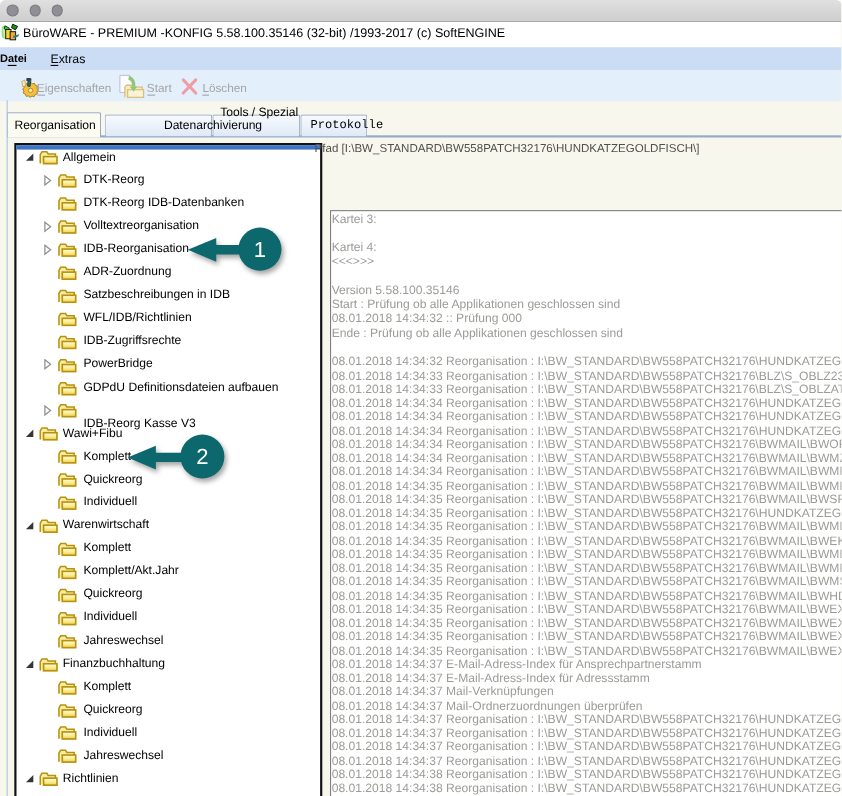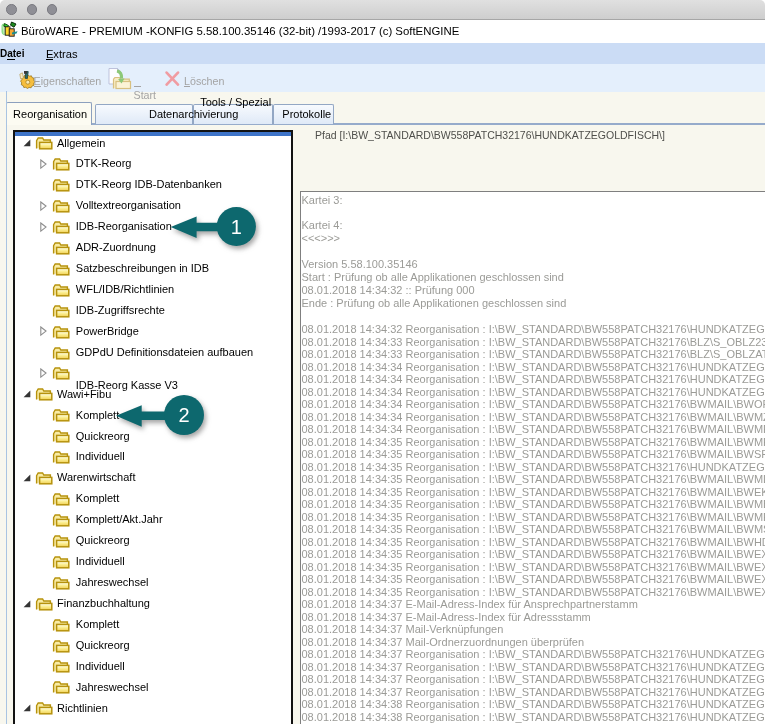--- a/index.html
+++ b/index.html
@@ -48,41 +48,41 @@
 <div class="abs" style="left:33.5px;top:86.2px;width:7px;height:1px;background:#A4A4A4;"></div>
 
 <svg class="abs" style="left:108px;top:67px" width="27" height="23" viewBox="0 0 27 23">
  <path d="M1 1.5 h8.5 l3 3 V17 H1 Z" fill="#FDFDFF" stroke="#B8BCD8" stroke-width="0.9"></path>
  <path d="M9.5 1.5 l3 3 h-3 Z" fill="#D8DCEE" stroke="#B8BCD8" stroke-width="0.7"></path>
  <path d="M5.5 21.5 V12.2 l1.4 -1.7 h4.4 l1.2 1.7 h8.8 v2.5" fill="#F8ECC4" stroke="#D8C080" stroke-width="1.2"></path>
  <rect x="8" y="14.5" width="14.5" height="7" fill="#FBF3D6" stroke="#D8C080" stroke-width="1.2"></rect>
  <path d="M9 4 q5 1 4.5 7.5" fill="none" stroke="#8CC878" stroke-width="3.2"></path>
  <path d="M13.5 16.5 l-3.4 -4.6 6.4 -.4 z" fill="#8CC878"></path>
 </svg>
-<div class="abs" style="left:133.5px;top:73.8px;font-size:10.7px;line-height:14px;color:#A4A4A4;margin-top:14px;">Start</div>
+<div class="abs" style="left:133.5px;top:73.8px;font-size:10.7px;line-height:14px;color:#A4A4A4;">Start</div>
 <div class="abs" style="left:133.5px;top:86.2px;width:7px;height:1px;background:#A4A4A4;"></div>
 
 <svg class="abs" style="left:164px;top:70px" width="17" height="17" viewBox="0 0 17 17">
  <g stroke="#F09CA2" stroke-width="2.7" stroke-linecap="round">
   <line x1="2.6" y1="2.6" x2="14" y2="14.6"></line>
   <line x1="14" y1="2.6" x2="2.6" y2="14.6"></line>
  </g>
 </svg>
 <div class="abs" style="left:184px;top:73.8px;font-size:10.7px;line-height:14px;color:#A4A4A4;">Löschen</div>
 <div class="abs" style="left:184px;top:86.2px;width:6px;height:1px;background:#A4A4A4;"></div>
 
 <div class="abs" style="left:6.5px;top:123px;width:758.5px;height:1.5px;background:#96ABCB;"></div>
 <div class="abs" style="left:95px;top:104px;width:97.5px;height:19.5px;background:linear-gradient(#F7FAFE,#DFE9F7);border:1px solid #93A7C4;border-bottom:none;border-radius:2px 2px 0 0;box-sizing:border-box;"></div>
 <div class="abs" style="left:192.5px;top:104px;width:80.3px;height:19.5px;background:linear-gradient(#F7FAFE,#DFE9F7);border:1px solid #93A7C4;border-bottom:none;border-radius:2px 2px 0 0;box-sizing:border-box;"></div>
 <div class="abs" style="left:272.8px;top:104px;width:61.5px;height:19.5px;background:linear-gradient(#F7FAFE,#DFE9F7);border:1px solid #93A7C4;border-bottom:none;border-radius:2px 2px 0 0;box-sizing:border-box;"></div>
 <div class="abs" style="left:6.3px;top:102px;width:85.7px;height:23px;background:#FCFBF2;border:1px solid #8CA0BE;border-bottom:none;border-radius:2px 2px 0 0;box-sizing:border-box;"></div>
 <div class="abs" style="left:13.1px;top:107.2px;font-size:11px;line-height:14px;color:#000;">Reorganisation</div>
 <div class="abs" style="left:101px;top:107.2px;font-size:11px;line-height:14px;color:#000;padding-left:48px;">Datenarchivierung</div>
 <div class="abs" style="left:200.2px;top:95px;font-size:11px;line-height:14px;color:#000;">Tools / Spezial</div>
-<div class="abs" style="left:282.3px;top:107.2px;font-size:11px;line-height:14px;color:#000;">Protokolle</div>
+<div class="abs" style="left:282.3px;top:107.2px;font-size:11px;line-height:14px;color:#000;font-family:Liberation Mono, monospace;">Protokolle</div>
 
 <div class="abs" style="left:5.6px;top:91.4px;width:1px;height:632.6px;background:#A9C4E2;"></div>
 
 <div class="abs" style="left:12.8px;top:129.5px;width:280.6px;height:600px;background:#FFFFFF;border:2px solid #121212;box-sizing:border-box;"></div>
 <div class="abs" style="left:14.8px;top:131.5px;width:276.6px;height:4.3px;background:#3E74C8;"></div>
 <svg class="abs" style="left:22.8px;top:139.2px" width="8" height="8" viewBox="0 0 8 8">
     <path d="M7.3 0.5 V7.2 H0.6 Z" fill="#353535"></path>
   </svg>
 <svg class="fold" style="left:34.8px;top:136.2px" width="18" height="14" viewBox="0 0 18 14">
 <path d="M1.6 12.6 V4.6 L3.2 2.0 h4.4 l1.2 2.0 h6.6 v3" fill="#F9ECA4" stroke="#B6920D" stroke-width="1.4"></path>
@@ -456,21 +456,21 @@
  <text x="81.3" y="42.5" font-size="20px" fill="#FFFFFF" text-anchor="middle" font-family="Liberation Sans">1</text>
 </svg>
 
 <svg class="abs" style="left:100px;top:380px;overflow:visible" width="120" height="75" viewBox="0 0 120 75">
  <g style="filter:drop-shadow(2.6px 3.4px 2.6px rgba(90,90,90,0.55))">
   <polygon points="16,35.8 41.7,25.2 41.7,31.5 84,31.5 84,40.1 41.7,40.1 41.7,46.8" fill="#0D686E"></polygon>
   <circle cx="84" cy="35" r="20" fill="#0D686E"></circle>
  </g>
  <text x="84" y="42" font-size="20px" fill="#FFFFFF" text-anchor="middle" font-family="Liberation Sans">2</text>
 </svg>
-<div class="abs" style="left:315px;top:129.2px;font-size:10.5px;line-height:13px;color:#4F4F4B;white-space:nowrap;text-align:center;">Pfad [I:\BW_STANDARD\BW558PATCH32176\HUNDKATZEGOLDFISCH\]</div>
+<div class="abs" style="left:286px;top:129.2px;font-size:10.5px;line-height:13px;color:#4F4F4B;white-space:nowrap;text-align:center;">Pfad [I:\BW_STANDARD\BW558PATCH32176\HUNDKATZEGOLDFISCH\]</div>
 <div class="abs" style="left:299.5px;top:191.4px;width:470px;height:535px;background:#FFFFFF;border:1px solid #7F7F7F;box-sizing:border-box;"></div>
 <div class="abs" style="left:301.5px;top:193.55px;font-size:11px;line-height:12.9px;color:#9B9B97;white-space:pre;">Kartei 3:
  
 Kartei 4:
 &lt;&lt;&lt;&gt;&gt;&gt;
  
 Version 5.58.100.35146
 Start : Prüfung ob alle Applikationen geschlossen sind
 08.01.2018 14:34:32 :: Prüfung 000
 Ende : Prüfung ob alle Applikationen geschlossen sind</div>

